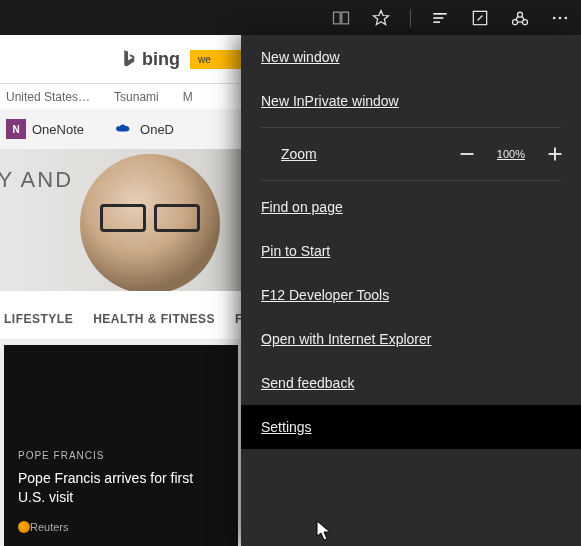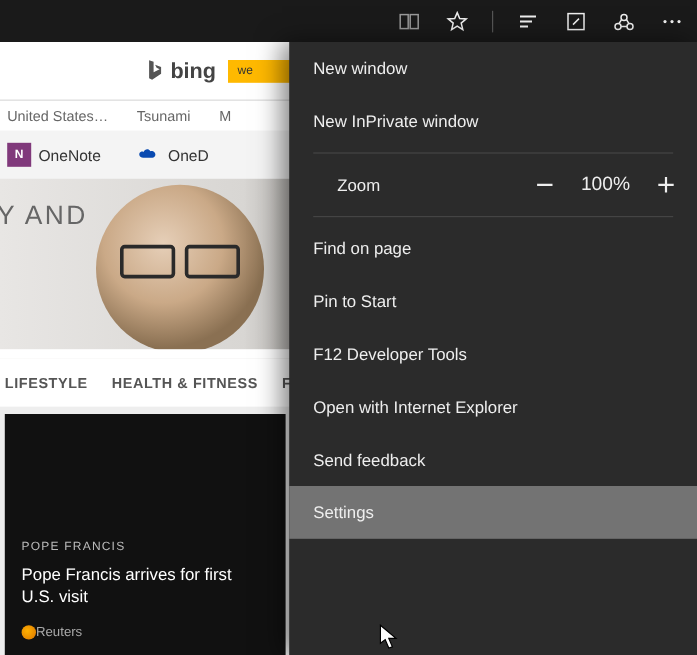--- a/index.html
+++ b/index.html
@@ -46,27 +46,27 @@
   .story { width: 234px; background: #111; color: #fff; position: relative; padding: 105px 14px 10px 14px;}
   .story .tag { font-size: 10px; letter-spacing: 1px; color: #bbb; margin-bottom: 8px; }
   .story .headline { font-size: 14px; line-height: 1.35; margin-bottom: 14px;}
   .story .src { font-size: 11px; color: #aaa; display:flex; align-items:center; gap:0;}
   .reuters-dot { width:12px; height:12px; border-radius:50%; background: radial-gradient(circle at 40% 40%, #ffb000, #d97400);}
   .thumb { position:absolute; left:250px; right:6px; bottom:6px; height:70px; background: linear-gradient(90deg,#2a3a6a 0%, #1a2040 50%, #f6c84c 50%, #f6c84c 100%);}
   .thumb .btn { position:absolute; right:20px; top:18px; width:80px; height:30px; background:#ffb900;}
 
   
   .menu { position: absolute; top: 35px; right: 0; width: 340px; height: 511px; background: #2b2b2b; color: #eee; font-size: 14px; z-index: 50; box-shadow: -6px 0 20px rgba(0,0,0,0.5);}
-  .menu-item { height: 44px; display: flex; align-items: center; padding: 0 20px; cursor: default;}
+  .menu-item { height: 44px; display: flex; align-items: center; padding: 0 20px; cursor: default; text-decoration: underline;}
   .menu-item.zoom { justify-content: space-between; padding-right: 12px; margin-left: 20px;}
-  .menu-item.hover { background: #737373; }
+  .menu-item.hover { background: #000000; }
   .menu-div { height: 1px; background: #444; margin: 4px 20px; }
   .zoom-controls { display: flex; align-items: center; gap: 16px;}
   .zoom-controls .zbtn { width:28px; height:28px; display:flex; align-items:center; justify-content:center; color:#eee;}
-  .zoom-val { font-size:16px; }
+  .zoom-val { font-size:11px; }
 
   
   .cursor { position: absolute; left: 316px; top: 520px; z-index: 100; pointer-events:none;}
 
   svg { display: block; }
 </style>
 </head>
 <body>
 
 <div class="titlebar">

